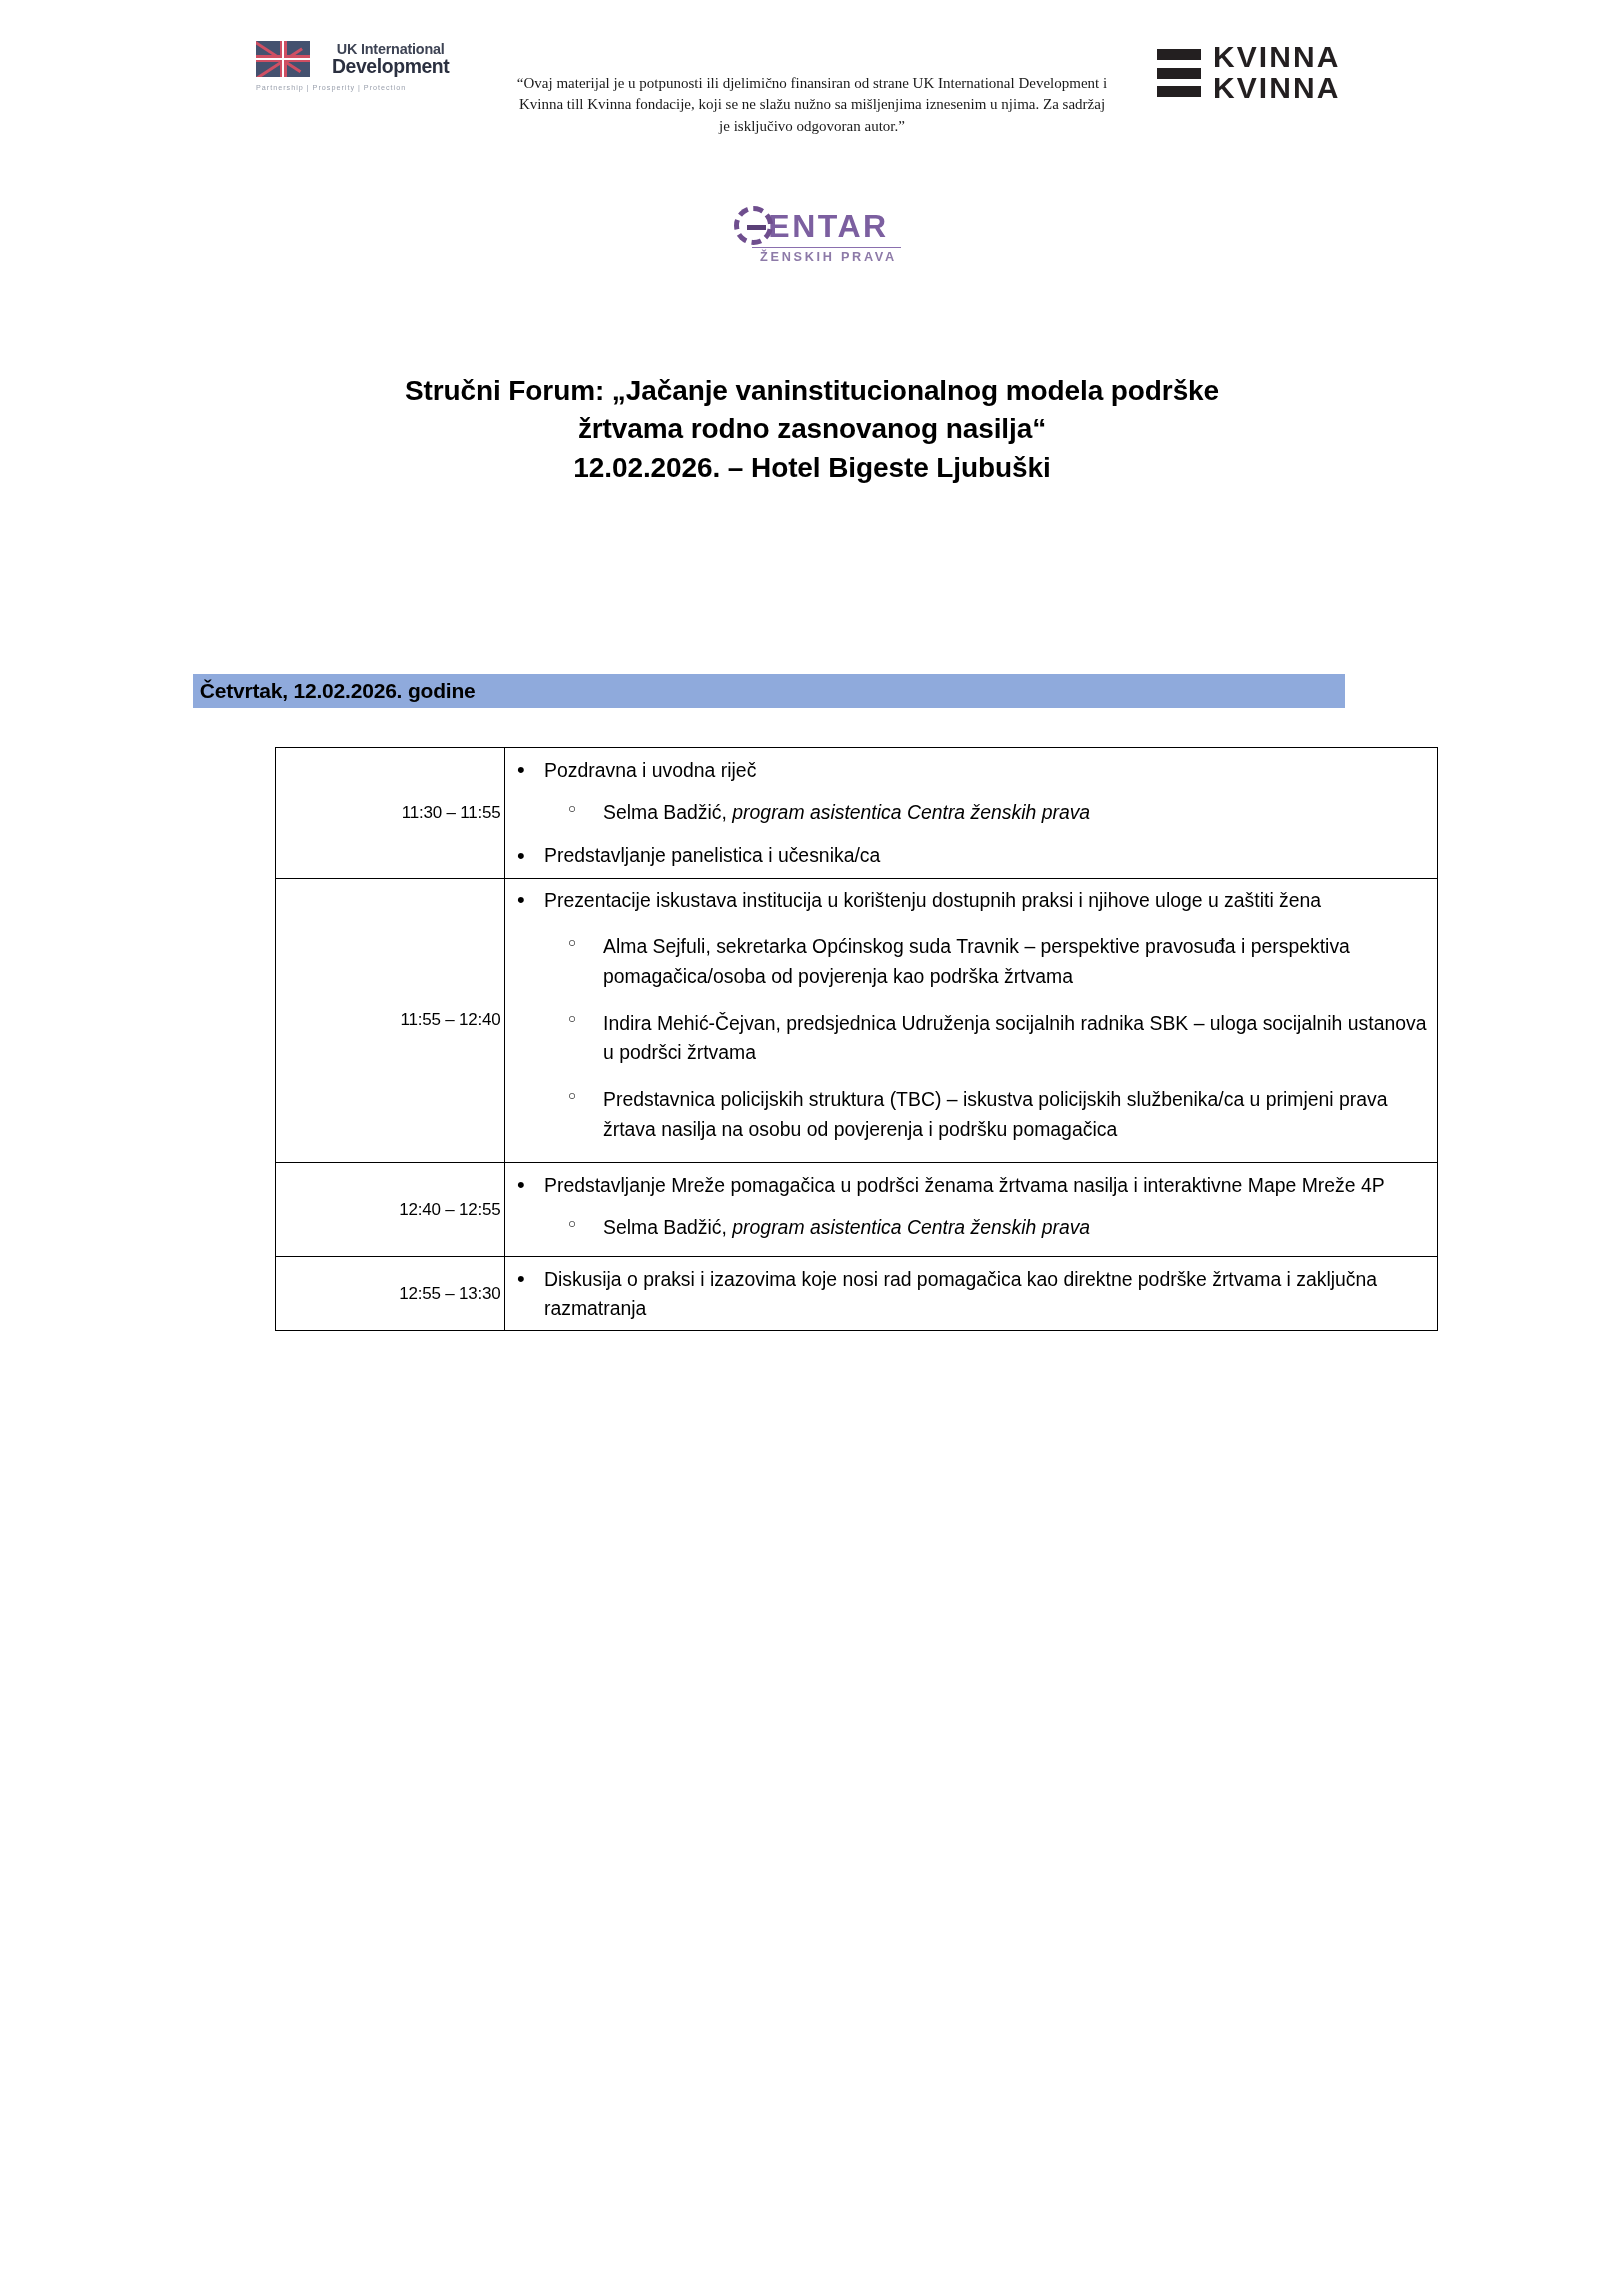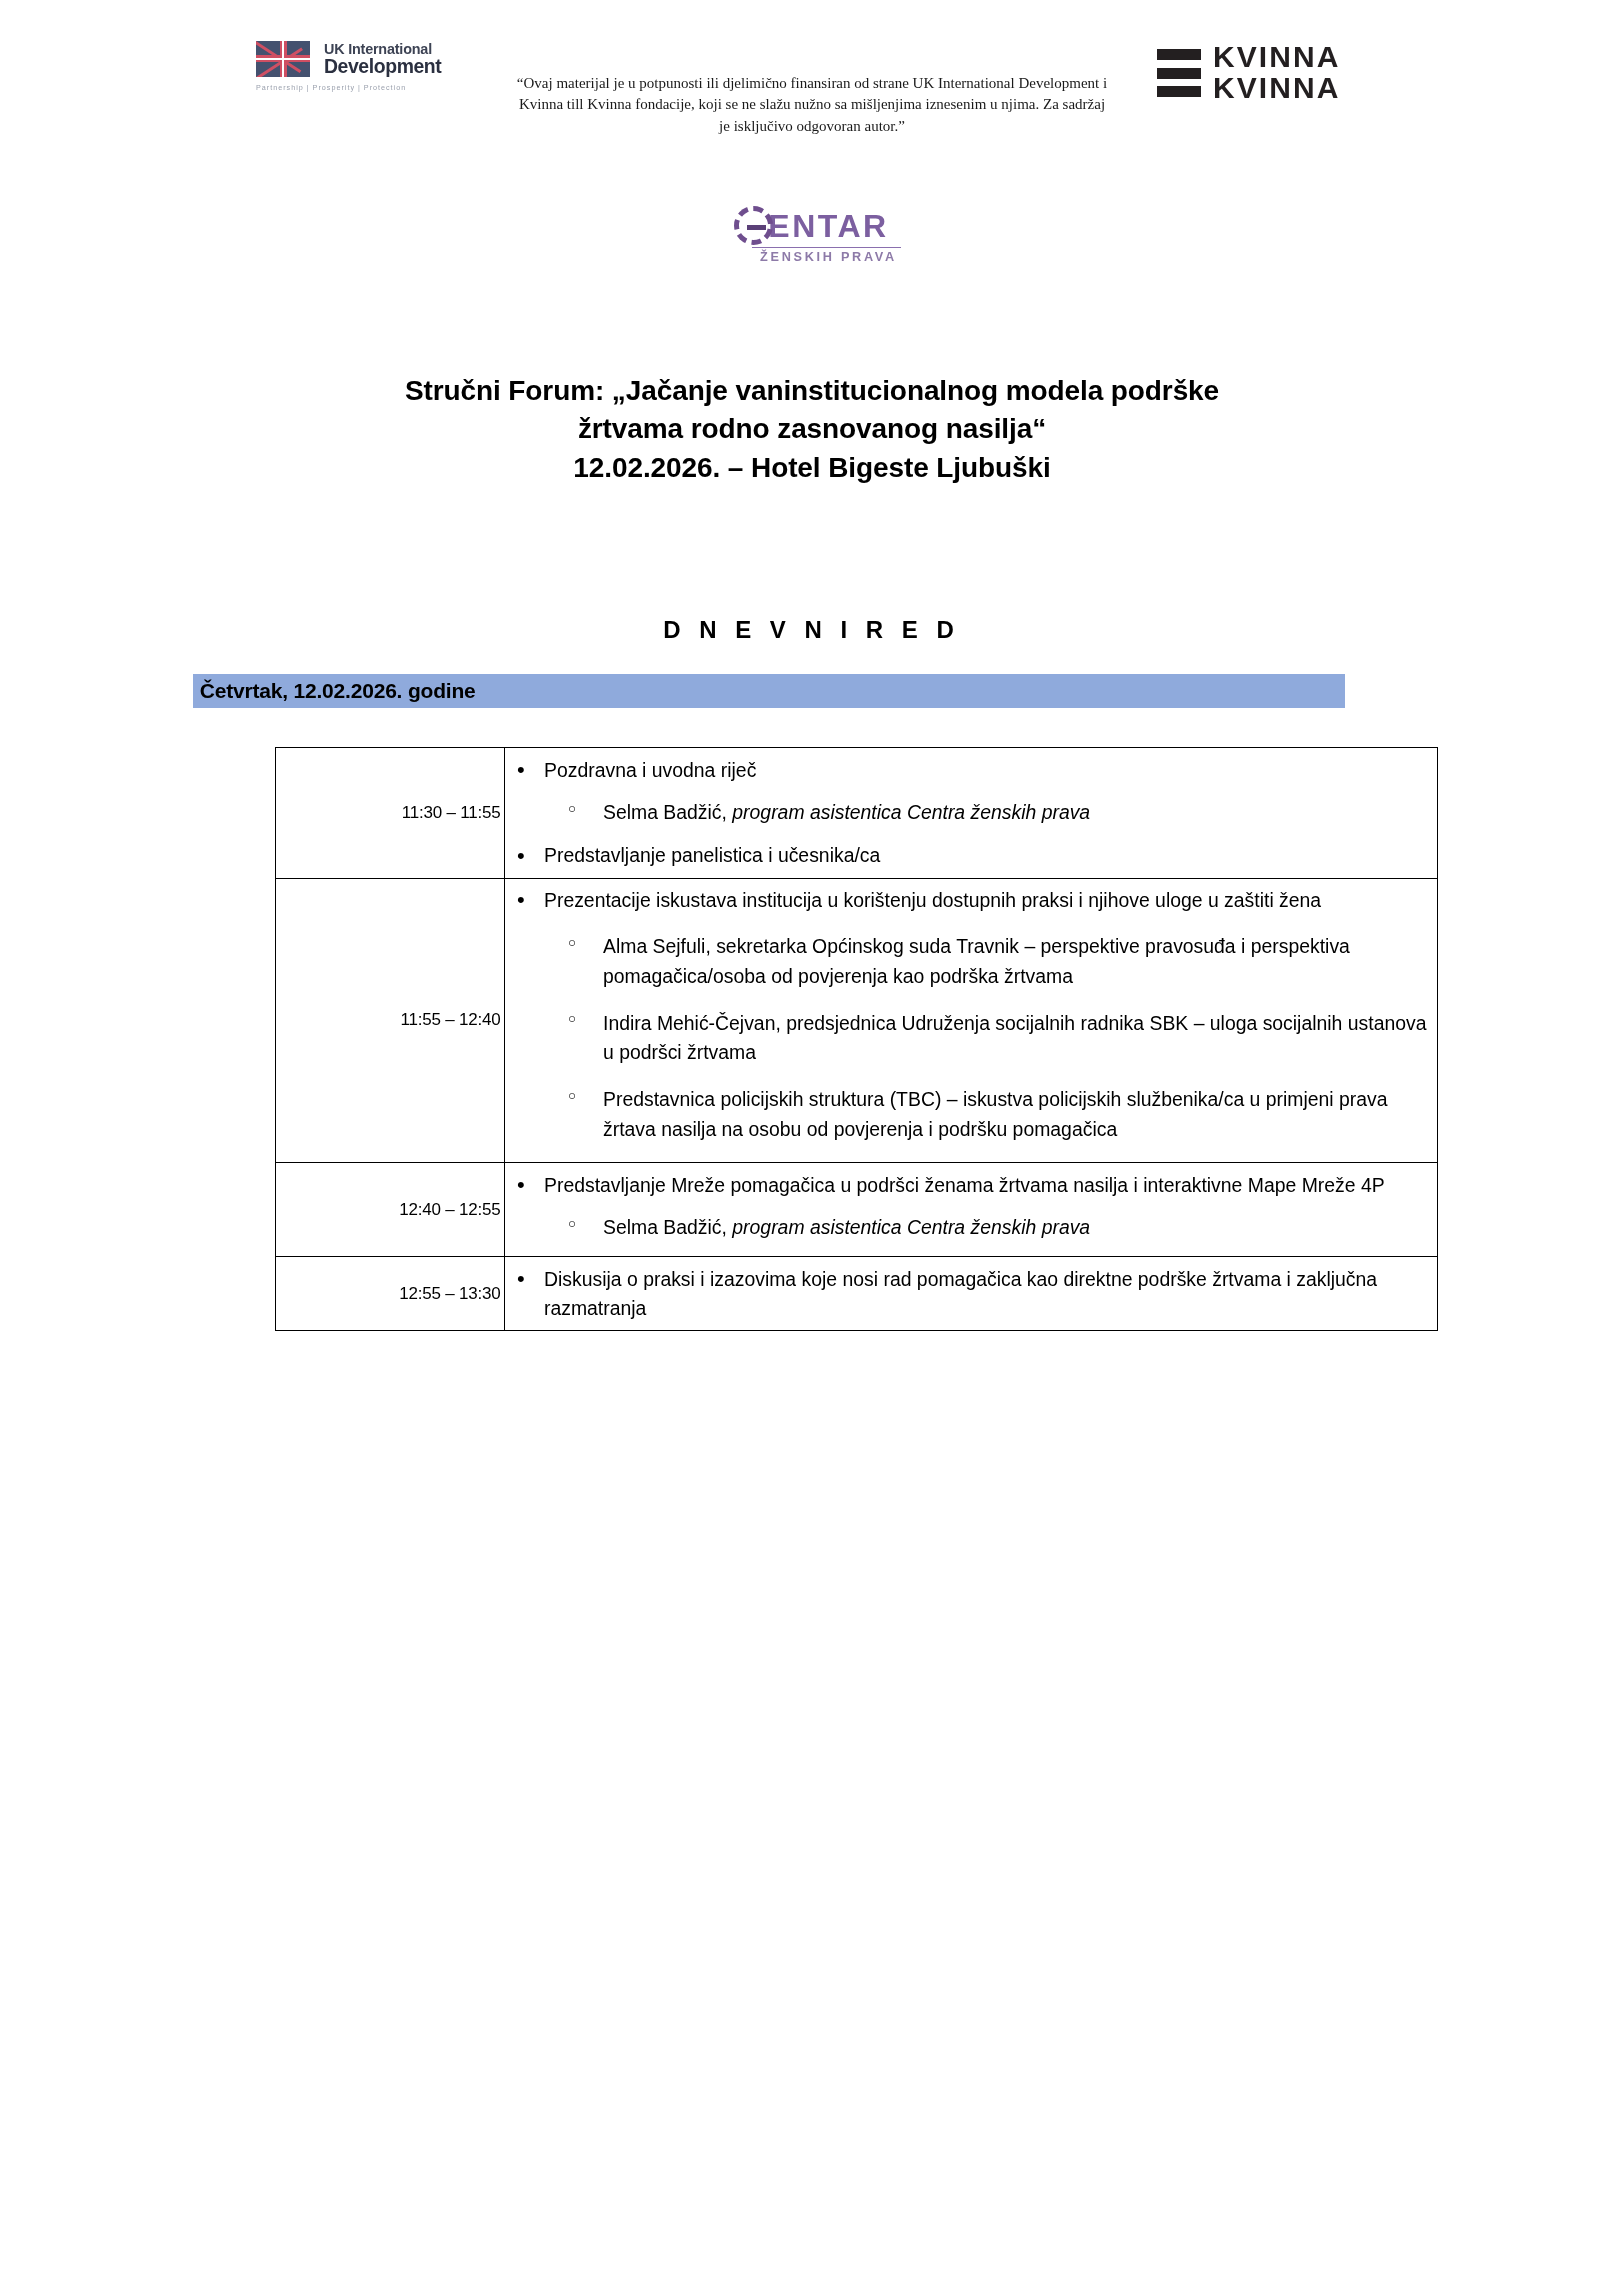--- a/index.html
+++ b/index.html
@@ -27,21 +27,22 @@
   .uk-logo {
     position: absolute;
     left: 256px;
     top: 41px;
     width: 203px;
     height: 66px;
   }
   .uk-logo-row {
     display: flex;
     align-items: center;
-    gap: 14px;
+    gap: 22px;
+    text-align: center;
   }
   .uk-flag {
     width: 54px;
     height: 36px;
     position: relative;
     overflow: hidden;
     background: #ffffff;
     flex: none;
   }
   .uk-flag .dgb {
@@ -356,21 +357,20 @@
     <div class="centar-rule"></div>
     <div class="centar-sub">ŽENSKIH PRAVA</div>
   </div>
 
   <div class="title">
     <div>Stručni Forum: „Jačanje vaninstitucionalnog modela podrške</div>
     <div>žrtvama rodno zasnovanog nasilja“</div>
     <div>12.02.2026. – Hotel Bigeste Ljubuški</div>
   </div>
 
-  <div class="dnevni-red">D N E V N I   R E D</div>
 
   <div class="date-banner">
     <span>Četvrtak, 12.02.2026. godine</span>
   </div>
 
   <table class="agenda-table">
     <tbody>
 
       <tr>
         <td class="col-time">

